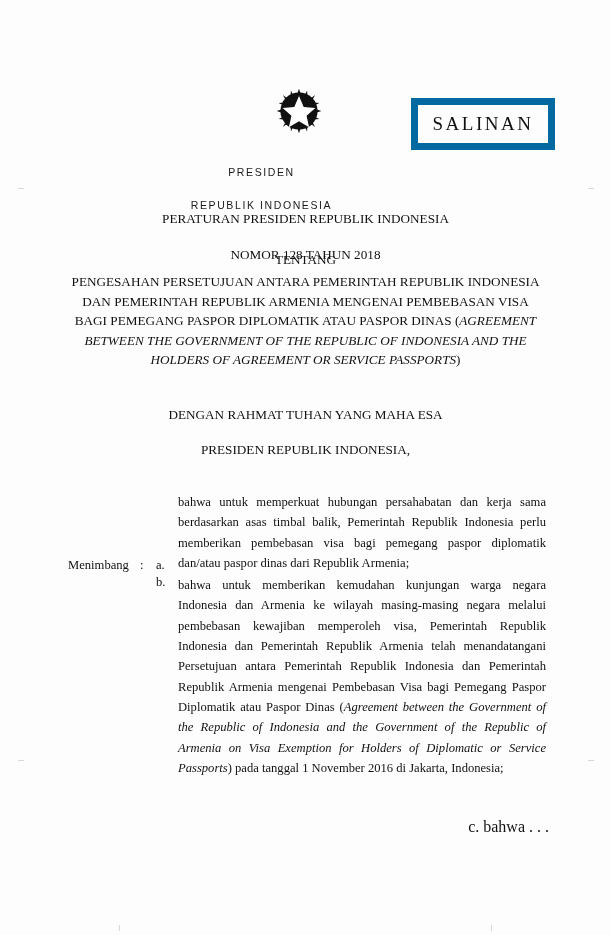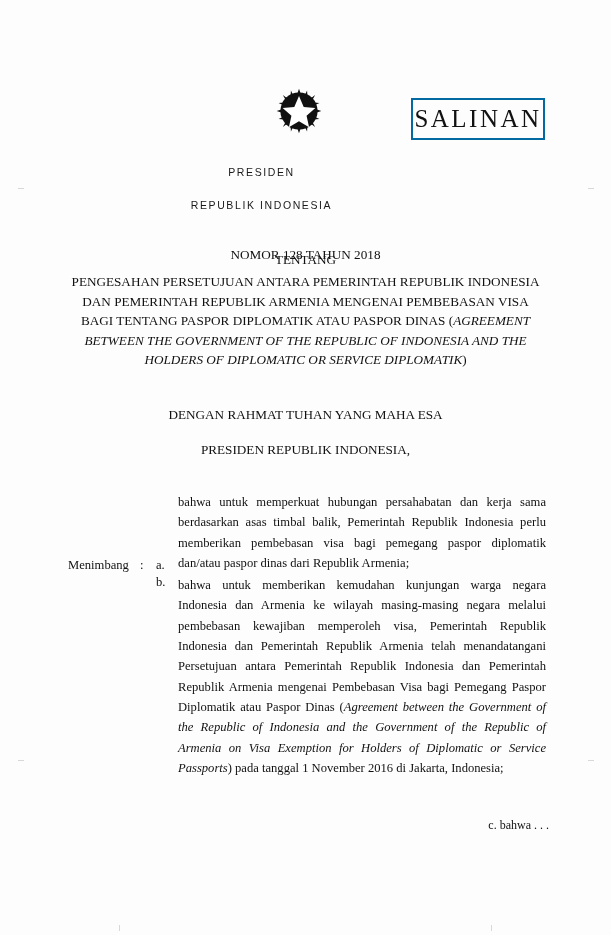--- a/index.html
+++ b/index.html
@@ -33,26 +33,26 @@
     top: 80px;
     width: 62px;
     height: 62px;
   }
   .salinan-box {
     position: absolute;
     left: 411px;
     top: 98px;
     width: 130px;
     height: 38px;
-    border: 2px solid #0369a1;
+    border: 7px solid #0369a1;
     display: flex;
     align-items: center;
     justify-content: center;
     letter-spacing: 2.5px;
-    font-size: 25px;
+    font-size: 19px;
     font-family: "Liberation Serif", serif;
   }
   .presiden-line {
     position: absolute;
     width: 523px;
     text-align: center;
     font-family: "Liberation Sans", sans-serif;
     font-size: 10.5px;
     letter-spacing: 1.6px;
     color: #1a1a1a;
@@ -117,21 +117,21 @@
     margin-top: 2px;
   }
   .indent-item .spacer {
     width: 88px;
     flex: 0 0 88px;
   }
   .footer-note {
     position: absolute;
     right: 62px;
     top: 818px;
-    font-size: 12px;
+    font-size: 16px;
     font-style: normal;
   }
 </style>
 </head>
 <body>
 
 <div class="page">
 
   <div class="edge-mark" style="left:18px; top:188px; width:6px; height:1px;"></div>
   <div class="edge-mark" style="left:588px; top:188px; width:6px; height:1px;"></div>
@@ -165,32 +165,33 @@
     </svg>
   </div>
 
   <div class="salinan-box">
     <span>SALINAN</span>
   </div>
 
   <div class="presiden-line presiden-1">PRESIDEN</div>
   <div class="presiden-line presiden-2">REPUBLIK  INDONESIA</div>
 
+  <div class="centered" style="top:210px;">PERATURAN PRESIDEN REPUBLIK INDONESIA</div>
   <div class="centered" style="top:235px;margin-top:11px;">NOMOR 128 TAHUN 2018</div>
   <div class="centered" style="top:251px;">TENTANG</div>
 
   <div class="title-block">
     <div>PENGESAHAN PERSETUJUAN ANTARA PEMERINTAH REPUBLIK INDONESIA</div>
     <div>DAN PEMERINTAH REPUBLIK ARMENIA MENGENAI PEMBEBASAN VISA</div>
     <div>
-      <span>BAGI TENTANG PASPOR DIPLOMATIK ATAU PASPOR DINAS (</span><span class="it">AGREEMENT</span>
+      <span>BAGI PEMEGANG PASPOR DIPLOMATIK ATAU PASPOR DINAS (</span><span class="it">AGREEMENT</span>
     </div>
     <div class="it">BETWEEN THE GOVERNMENT OF THE REPUBLIC OF INDONESIA AND THE</div>
     <div>
-      <span class="it">HOLDERS OF DIPLOMATIC OR SERVICE DIPLOMATIK</span><span>)</span>
+      <span class="it">HOLDERS OF AGREEMENT OR SERVICE PASSPORTS</span><span>)</span>
     </div>
   </div>
 
   <div class="centered" style="top:406px;">DENGAN RAHMAT TUHAN YANG MAHA ESA</div>
   <div class="centered" style="top:441px;">PRESIDEN REPUBLIK INDONESIA,</div>
 
   <div class="body-wrap">
     <div class="clause">
       <div class="label-col">Menimbang</div>
       <div class="colon-col">:</div>

